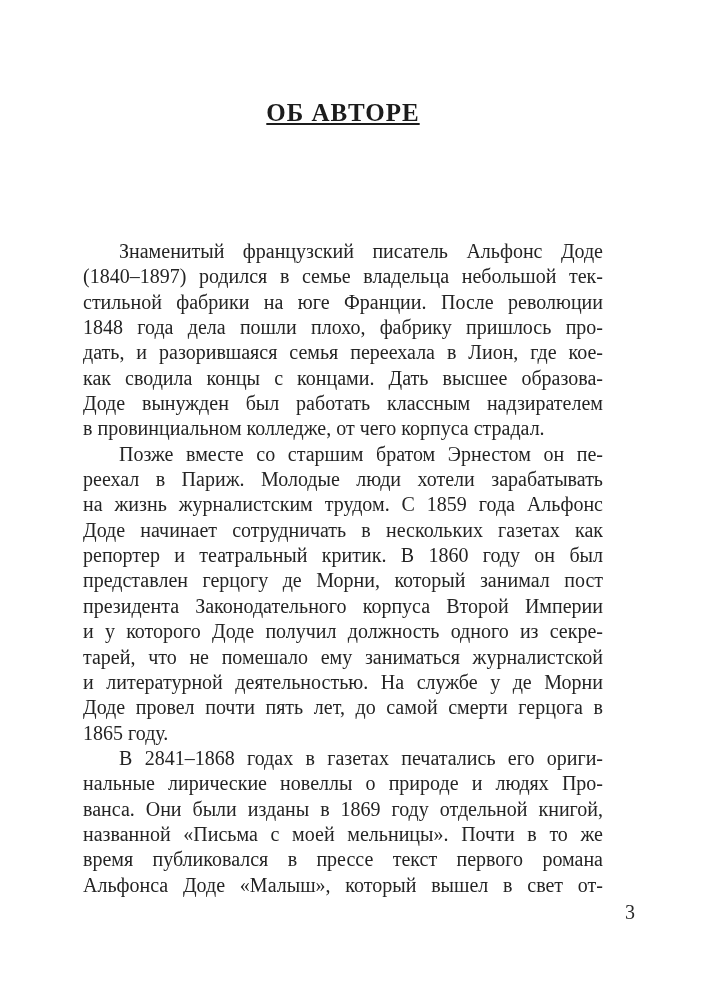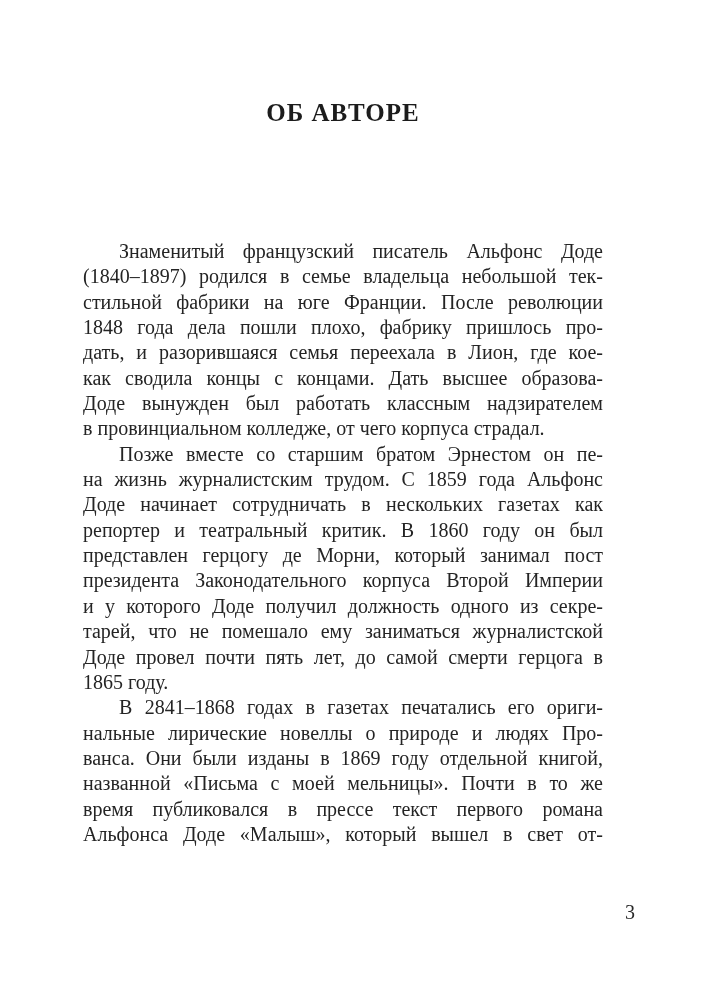--- a/index.html
+++ b/index.html
@@ -15,20 +15,21 @@
   .chapter-title {
     position: absolute;
     top: 99px;
     left: 83px;
     width: 520px;
     text-align: center;
     font-size: 25px;
     font-weight: bold;
     letter-spacing: 1px;
     color: #1c1c1c;
+    text-decoration: underline;
   }
   .text-body {
     position: absolute;
     top: 239px;
     left: 83px;
     width: 520px;
   }
   .line {
     font-size: 20px;
     line-height: 25.35px;
@@ -58,27 +59,29 @@
   <div class="text-body">
       <div class="line indent">Знаменитый французский писатель Альфонс Доде</div>
       <div class="line">(1840–1897) родился в семье владельца небольшой тек-</div>
       <div class="line">стильной фабрики на юге Франции. После революции</div>
       <div class="line">1848 года дела пошли плохо, фабрику пришлось про-</div>
       <div class="line">дать, и разорившаяся семья переехала в Лион, где кое-</div>
       <div class="line">как сводила концы с концами. Дать высшее образова-</div>
       <div class="line">Доде вынужден был работать классным надзирателем</div>
       <div class="line para-end">в провинциальном колледже, от чего корпуса страдал.</div>
       <div class="line indent">Позже вместе со старшим братом Эрнестом он пе-</div>
+      <div class="line">реехал в Париж. Молодые люди хотели зарабатывать</div>
       <div class="line">на жизнь журналистским трудом. С 1859 года Альфонс</div>
       <div class="line">Доде начинает сотрудничать в нескольких газетах как</div>
       <div class="line">репортер и театральный критик. В 1860 году он был</div>
       <div class="line">представлен герцогу де Морни, который занимал пост</div>
       <div class="line">президента Законодательного корпуса Второй Империи</div>
       <div class="line">и у которого Доде получил должность одного из секре-</div>
       <div class="line">тарей, что не помешало ему заниматься журналистской</div>
+      <div class="line">и литературной деятельностью. На службе у де Морни</div>
       <div class="line">Доде провел почти пять лет, до самой смерти герцога в</div>
       <div class="line para-end">1865 году.</div>
       <div class="line indent">В 2841–1868 годах в газетах печатались его ориги-</div>
       <div class="line">нальные лирические новеллы о природе и людях Про-</div>
       <div class="line">ванса. Они были изданы в 1869 году отдельной книгой,</div>
       <div class="line">названной «Письма с моей мельницы». Почти в то же</div>
       <div class="line">время публиковался в прессе текст первого романа</div>
       <div class="line">Альфонса Доде «Малыш», который вышел в свет от-</div>
     </div>
 

